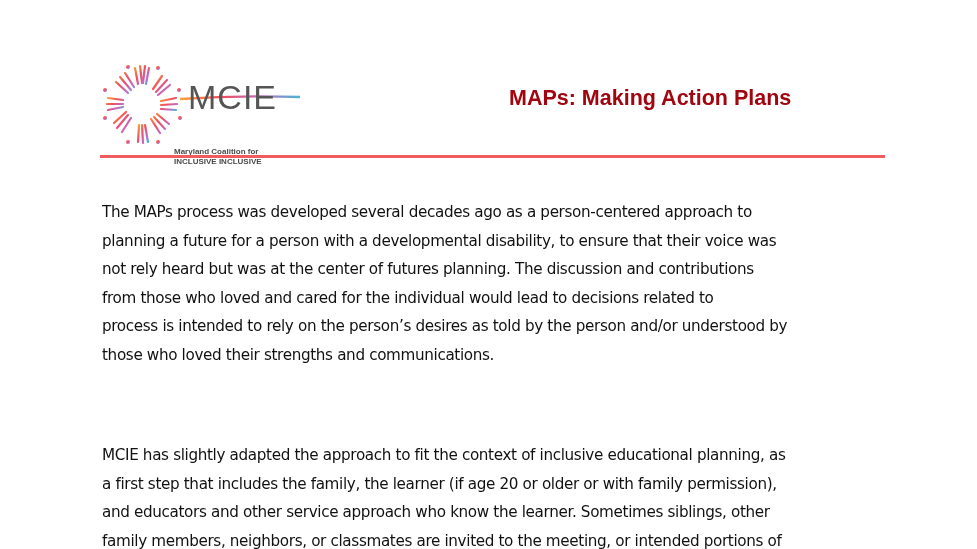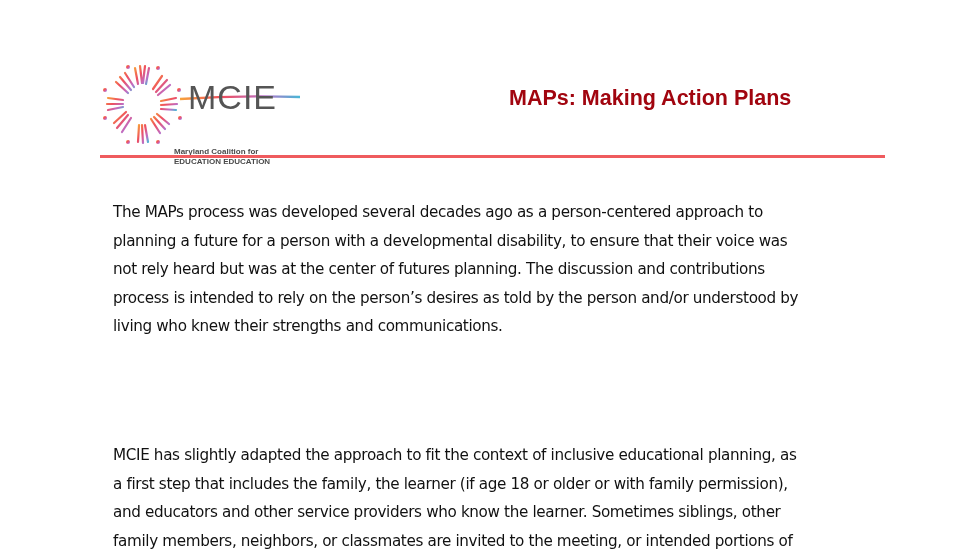--- a/index.html
+++ b/index.html
@@ -5,21 +5,21 @@
   html, body { margin: 0; padding: 0; background: #ffffff; }
   body { width: 977px; height: 549px; overflow: hidden; position: relative; font-family: "DejaVu Sans", sans-serif; }
   .page { position: absolute; left: 0; top: 0; width: 977px; height: 471px; background: #fff; }
   .logo { position: absolute; left: 102px; top: 62px; width: 200px; height: 86px; }
   .logo-mark { position: absolute; left: 0; top: 0; width: 80px; height: 84px; }
   .logo-word { position: absolute; left: 86px; top: 18px; font-family: "Liberation Sans", sans-serif; font-size: 34px; font-weight: 400; color: #555555; letter-spacing: 1px; line-height: 34px; }
   .logo-swoosh { position: absolute; left: 78px; top: 32px; width: 120px; height: 8px; }
   .logo-sub { position: absolute; left: 72px; top: 55px; font-family: "Liberation Sans", sans-serif; font-size: 8px; font-weight: 700; color: #4a4a4a; line-height: 9.5px; white-space: nowrap; margin-top: 30px; }
   .title { position: absolute; left: 473px; top: 86px; font-family: "Liberation Sans", sans-serif; font-weight: 700; font-size: 21.5px; color: #a1050f; white-space: nowrap; margin-left: 36px; }
   .rule { position: absolute; left: 100px; top: 155px; width: 785px; height: 3px; background: #ef5b5e; }
-  .body-text { position: absolute; left: 113px; width: 790px; font-family: "DejaVu Sans", sans-serif; font-size: 15.2px; color: #111111; line-height: 28.6px; letter-spacing: -0.35px; }
+  .body-text { position: absolute; left: 102px; width: 790px; font-family: "DejaVu Sans", sans-serif; font-size: 15.2px; color: #111111; line-height: 28.6px; letter-spacing: -0.35px; }
   .body-text .line { display: block; white-space: nowrap; }
   .p1 { top: 198px; }
   .p2 { top: 427px; margin-top: 14px; }
 </style>
 </head>
 <body>
 
 <div class="page">
 
   <div class="logo">
@@ -60,36 +60,37 @@
           <stop offset="0.35" stop-color="#ef4f5e"></stop>
           <stop offset="0.7" stop-color="#b870c8"></stop>
           <stop offset="1" stop-color="#48b8d6"></stop>
         </linearGradient>
       </defs>
       <path d="M0 5 Q60 1 120 3" stroke="url(#sw)" stroke-width="2.4" fill="none"></path>
     </svg>
     <div class="logo-word">MCIE</div>
     <div class="logo-sub">
       <div>Maryland Coalition for</div>
-      <div>EDUCATION EDUCATION</div>
+      <div>INCLUSIVE INCLUSIVE</div>
     </div>
   </div>
 
   <div class="title">MAPs: Making Action Plans</div>
 
   <div class="rule"></div>
 
   <div class="body-text p1">
     <span class="line">The MAPs process was developed several decades ago as a person-centered approach to</span>
     <span class="line">planning a future for a person with a developmental disability, to ensure that their voice was</span>
     <span class="line">not rely heard but was at the center of futures planning. The discussion and contributions</span>
+    <span class="line">from those who loved and cared for the individual would lead to decisions related to</span>
     <span class="line">process is intended to rely on the person’s desires as told by the person and/or understood by</span>
-    <span class="line">living who knew their strengths and communications.</span>
+    <span class="line">those who loved their strengths and communications.</span>
   </div>
 
   <div class="body-text p2">
     <span class="line">MCIE has slightly adapted the approach to fit the context of inclusive educational planning, as</span>
-    <span class="line">a first step that includes the family, the learner (if age 18 or older or with family permission),</span>
-    <span class="line">and educators and other service providers who know the learner. Sometimes siblings, other</span>
+    <span class="line">a first step that includes the family, the learner (if age 20 or older or with family permission),</span>
+    <span class="line">and educators and other service approach who know the learner. Sometimes siblings, other</span>
     <span class="line">family members, neighbors, or classmates are invited to the meeting, or intended portions of</span>
   </div>
 
 </div>
 
 </body></html>

